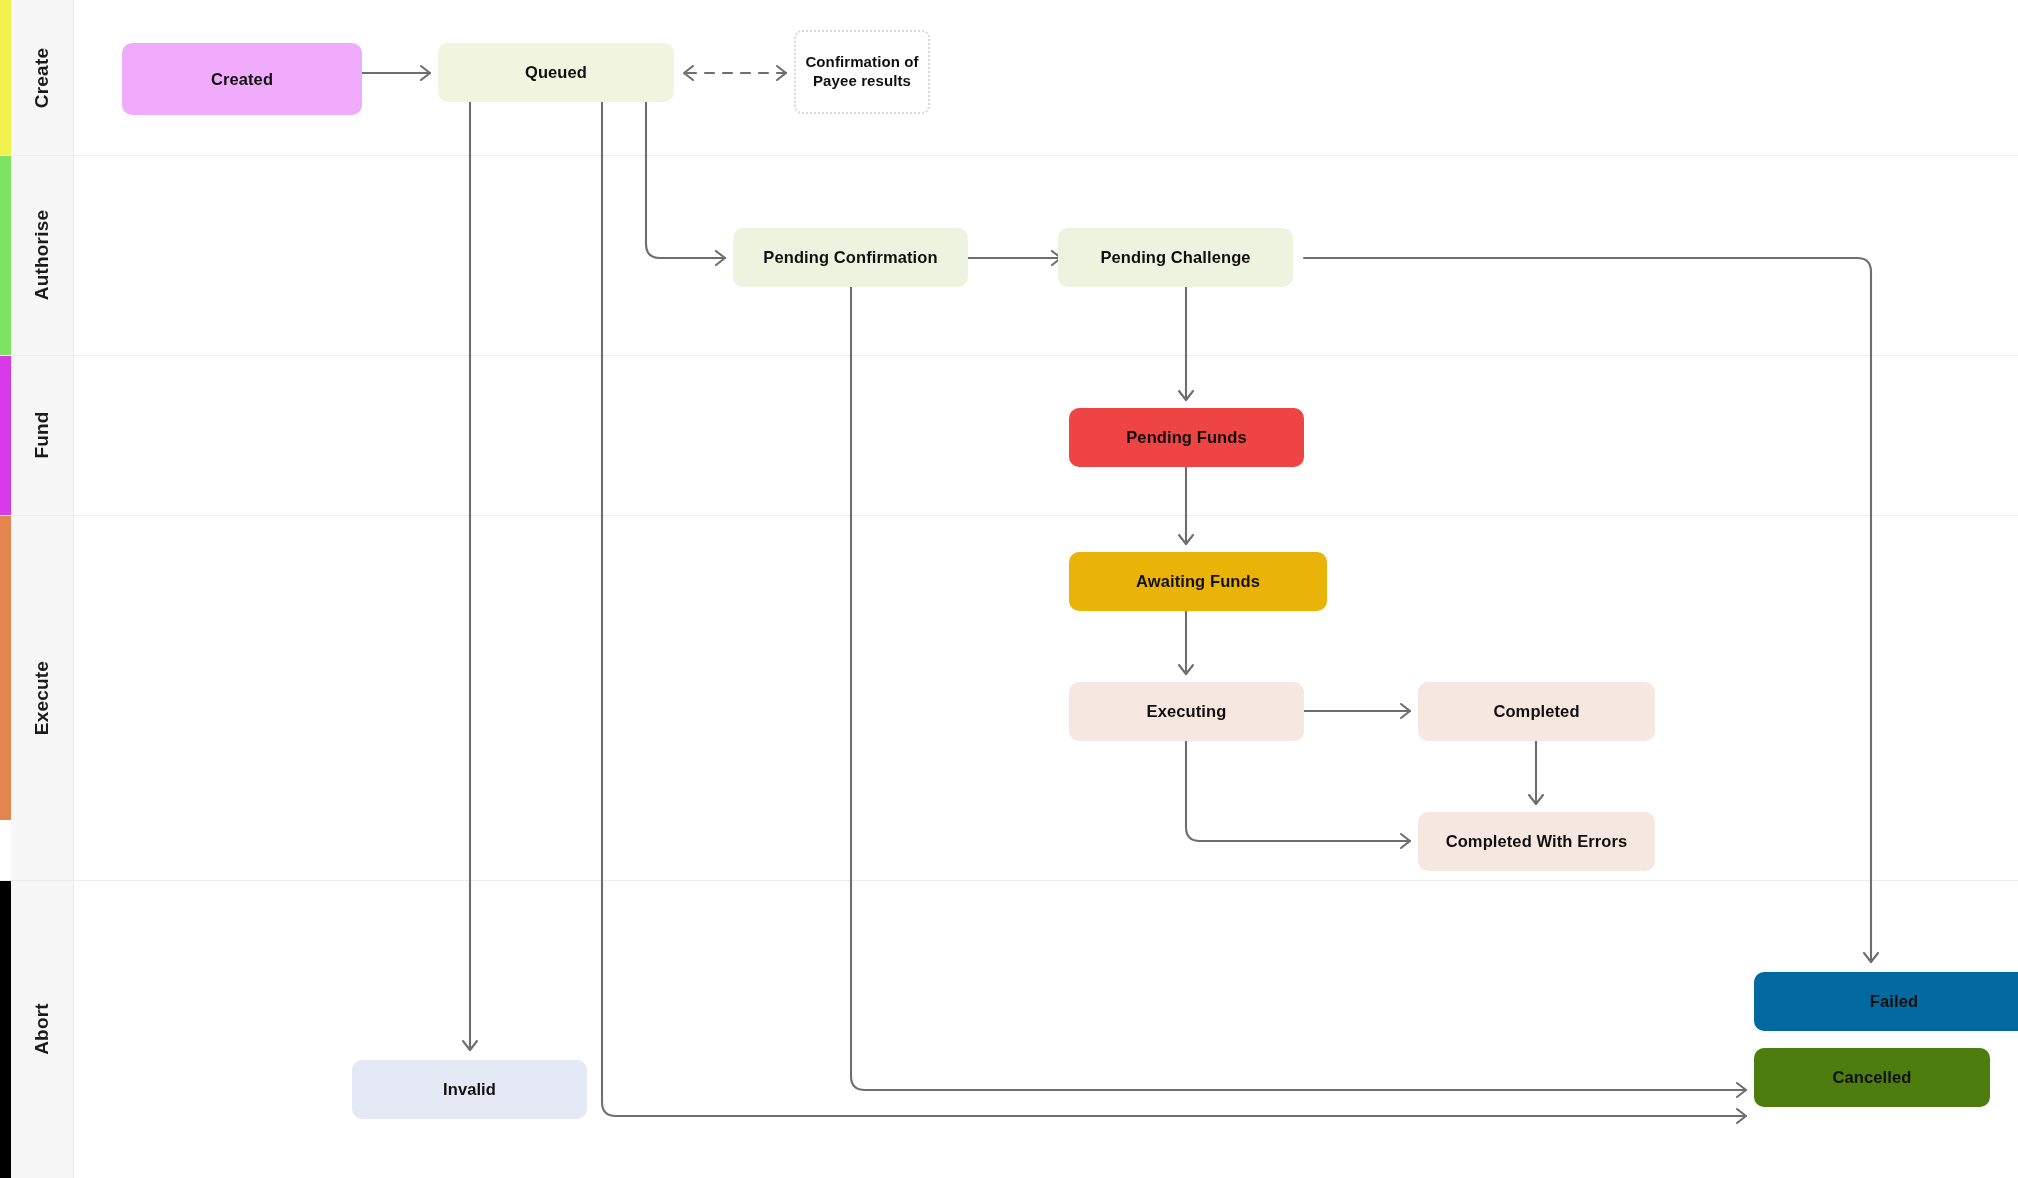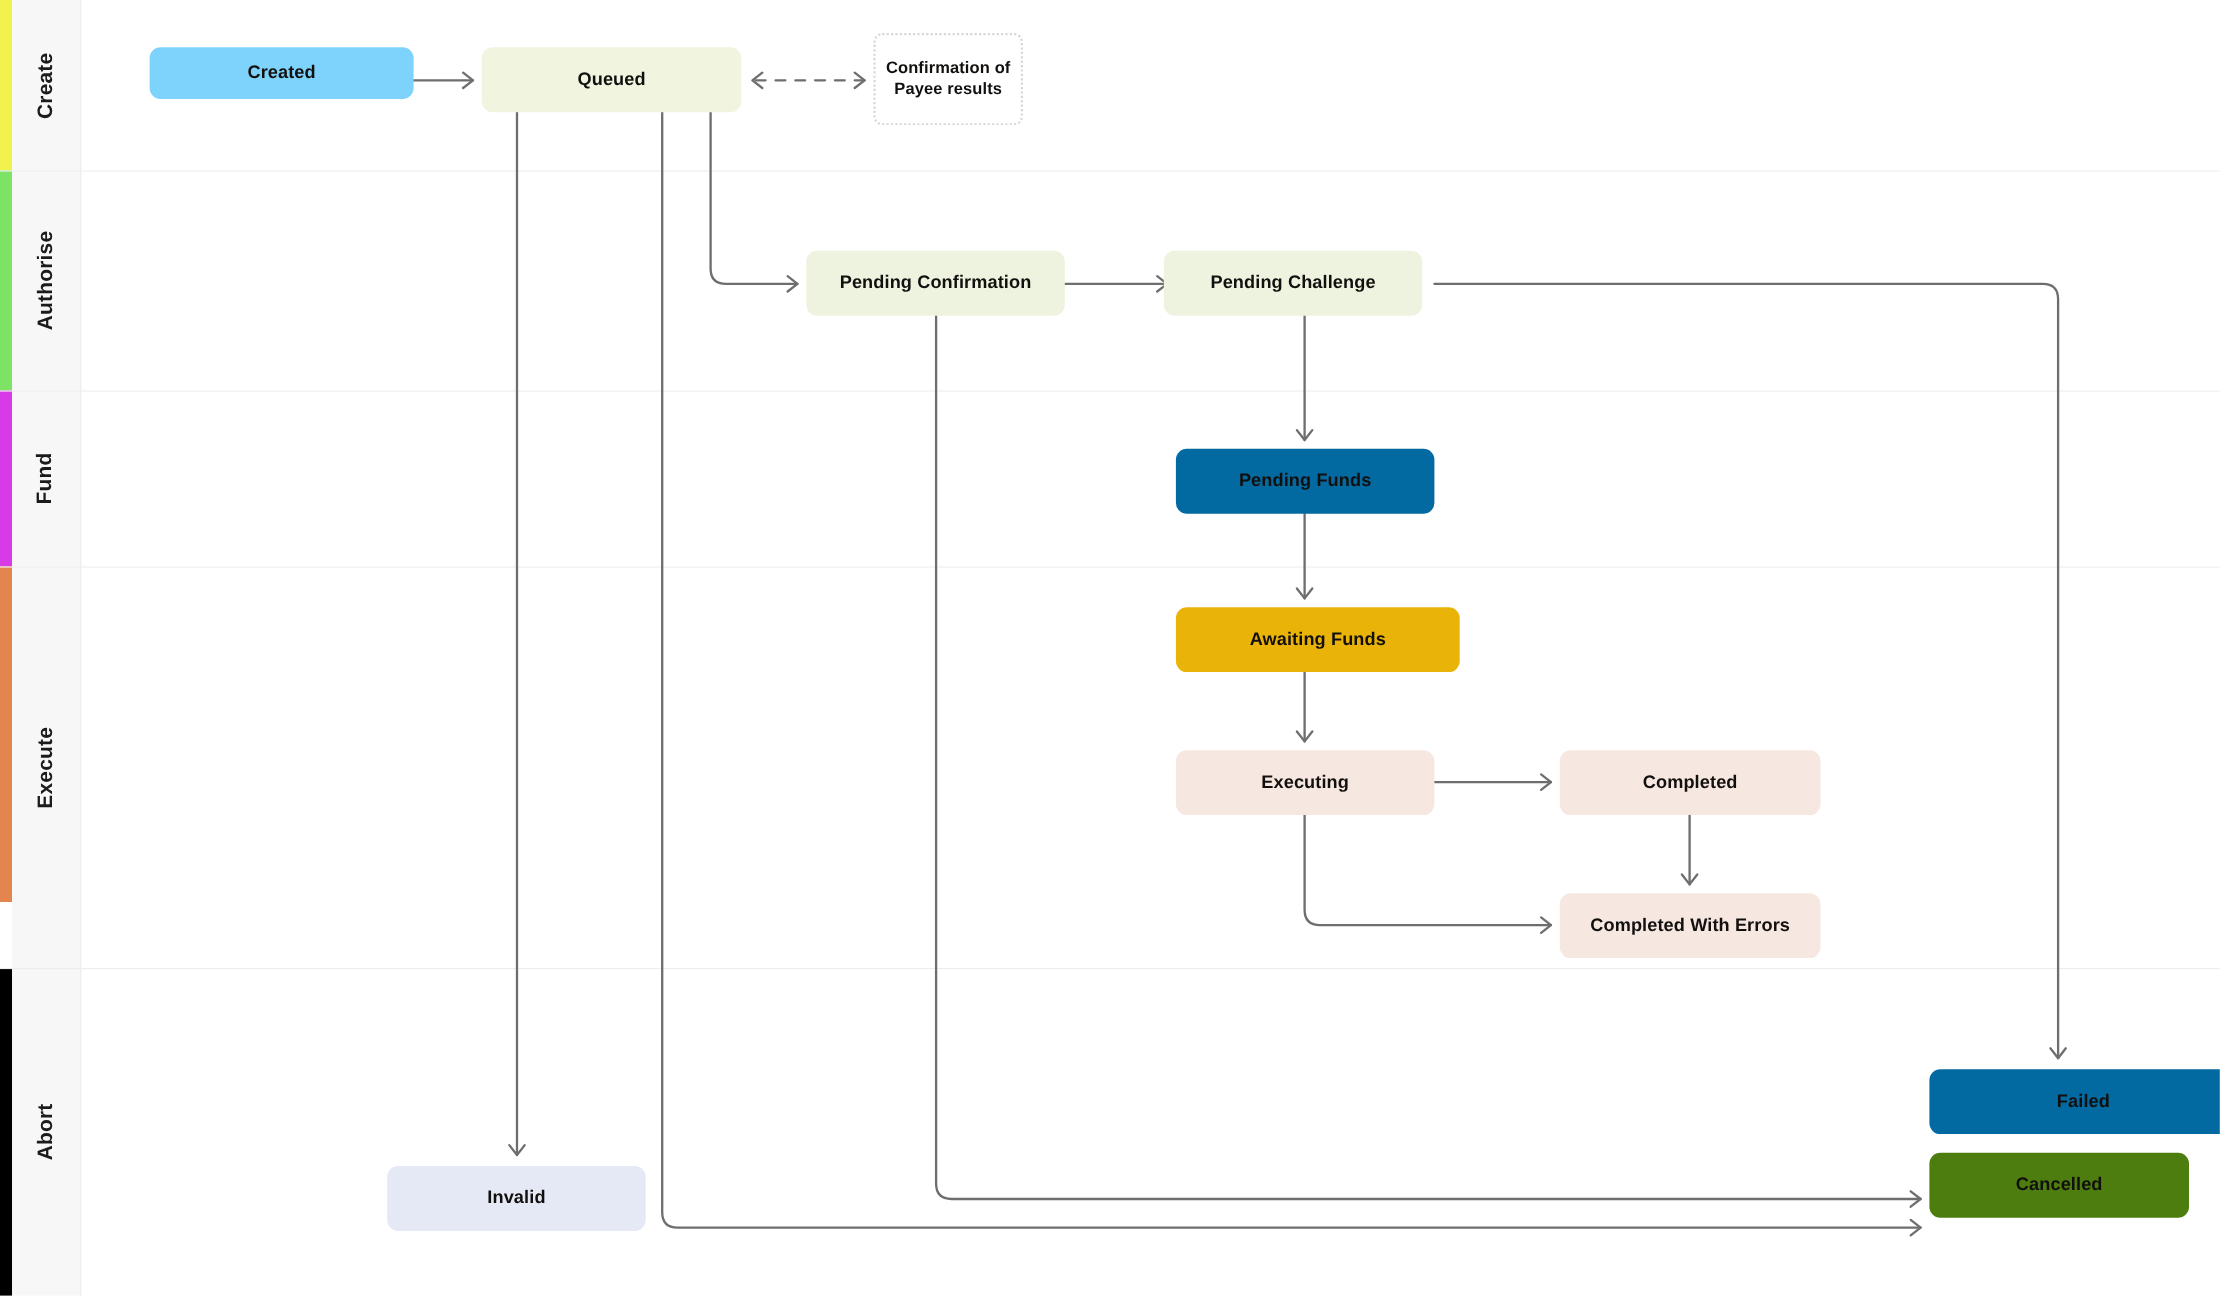--- a/index.html
+++ b/index.html
@@ -161,41 +161,41 @@
       <path class="arrowhead" d="M1401,834 L1410,841 L1401,848"></path>
     </g>
 
     <g>
       <path class="edge" d="M1536,741 L1536,804"></path>
       <path class="arrowhead" d="M1529,795 L1536,804 L1543,795"></path>
     </g>
 
   </svg>
 
-  <div class="node" style="left:136px;top:43px;width:240px;height:47px;background:#7dd3fc;">
+  <div class="node" style="left:122px;top:43px;width:240px;height:72px;background:#f0abfc;">
     <span>Created</span>
   </div>
 
   <div class="node" style="left:438px;top:43px;width:236px;height:59px;background:#F1F4DF;">
     <span>Queued</span>
   </div>
 
   <div class="node dotted" style="left:794px;top:30px;width:136px;height:84px;">
     <span>Confirmation of Payee results</span>
   </div>
 
   <div class="node" style="left:733px;top:228px;width:235px;height:59px;background:#EEF3DF;">
     <span>Pending Confirmation</span>
   </div>
 
   <div class="node" style="left:1058px;top:228px;width:235px;height:59px;background:#EEF3DF;">
     <span>Pending Challenge</span>
   </div>
 
-  <div class="node" style="left:1069px;top:408px;width:235px;height:59px;background:#0369a1;">
+  <div class="node" style="left:1069px;top:408px;width:235px;height:59px;background:#ef4444;">
     <span>Pending Funds</span>
   </div>
 
   <div class="node" style="left:1069px;top:552px;width:258px;height:59px;background:#eab308;">
     <span>Awaiting Funds</span>
   </div>
 
   <div class="node" style="left:1069px;top:682px;width:235px;height:59px;background:#F6E7E0;text-align:center;">
     <span>Executing</span>
   </div>

